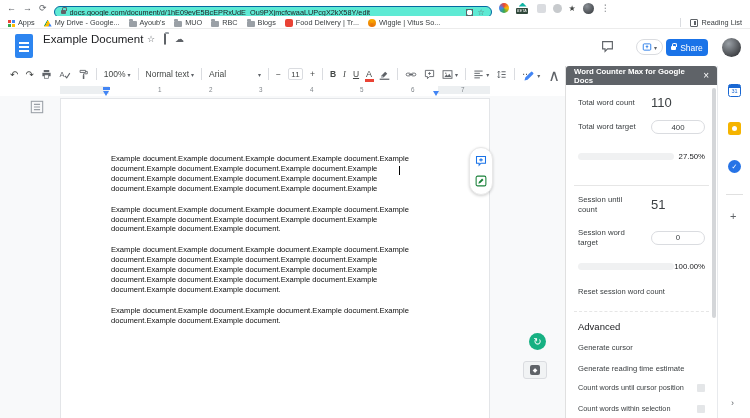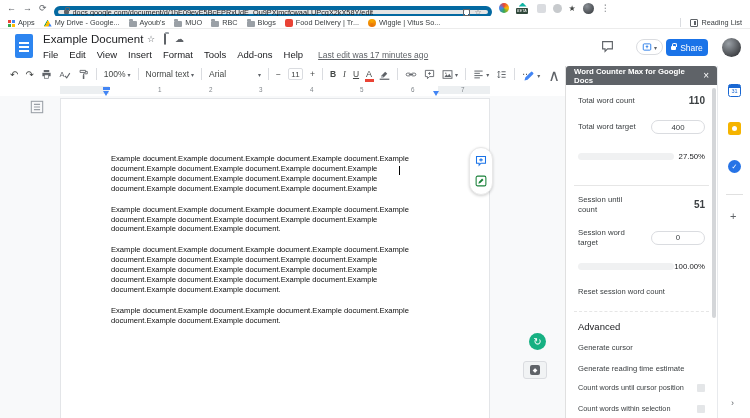--- a/index.html
+++ b/index.html
@@ -3,21 +3,21 @@
 <meta charset="utf-8">
 <style>
   * { margin:0; padding:0; box-sizing:border-box; }
   html,body { width:750px; height:418px; }
   body { font-family:"Liberation Sans", sans-serif; background:#fff; position:relative; overflow:hidden; color:#202124; }
   .abs { position:absolute; }
 
   
   .bar1 { top:0; left:0; width:750px; height:16px; background:#fff; display:flex; align-items:center; padding:0 7px; gap:7px; }
   .navglyph { font-size:9px; color:#5f6368; line-height:1; }
-  .omnibox { width:438px; height:12px; border:4px solid #0369a1; border-radius:7px; display:flex; align-items:center; padding:0 6px; gap:4px; background:#e5e5e5;margin-top:8px; }
+  .omnibox { width:438px; height:12px; border:1px solid #0369a1; border-radius:7px; display:flex; align-items:center; padding:0 6px; gap:4px; background:#5eead4;margin-top:8px; }
   .lock { width:5px; height:4px; background:#5f6368; border-radius:1px; position:relative; flex:0 0 auto; }
   .lock::before { content:""; position:absolute; top:-3px; left:1px; width:3px; height:3px; border:1px solid #5f6368; border-bottom:none; border-radius:2px 2px 0 0; }
   .url { font-size:7.3px; color:#202124; white-space:nowrap; overflow:hidden; flex:1; }
   .corners { width:7px; height:7px; border:1px solid #5f6368; flex:0 0 auto;
     background: linear-gradient(#fff,#fff) center/9px 3px no-repeat, linear-gradient(#fff,#fff) center/3px 9px no-repeat; }
   .star-sm { font-size:8px; color:#5f6368; }
   .extwheel { width:10px; height:10px; border-radius:50%; background:conic-gradient(#ea4335,#fbbc04,#34a853,#4285f4,#ea4335); }
   .betawrap { position:relative; width:14px; height:11px; }
   .betatent { position:absolute; top:0; left:3px; width:8px; height:4px; background:#12b5a5; clip-path:polygon(50% 0,100% 100%,0 100%); }
   .betabadge { position:absolute; bottom:0; left:0; background:#30473a; color:#fff; font-size:3.6px; padding:1px 1.5px; border-radius:1px; letter-spacing:.2px; }
@@ -94,21 +94,21 @@
   .explorebtn { position:absolute; left:523px; top:265px; width:24px; height:18px; background:#f1f3f4; border:1px solid #dadce0; border-radius:3px; display:flex; align-items:center; justify-content:center; }
   .explorecore { width:10px; height:10px; background:#5f6368; border-radius:2px; color:#fff; font-size:6px; display:flex; align-items:center; justify-content:center; line-height:1; }
 
   
   .sidebar { left:565px; top:66px; width:152px; height:352px; background:#fff; border-left:1px solid #e0e0e0; }
   .sbhdr { position:absolute; top:0; left:0; right:0; height:19px; background:#5f6368; border-radius:3px 3px 0 0; display:flex; align-items:center; justify-content:space-between; padding:0 8px; }
   .sbtitle { color:#fff; font-size:7.8px; font-weight:bold; }
   .sbclose { color:#fff; font-size:10px; line-height:1; }
   .sbrow { position:absolute; left:12px; right:12px; display:flex; align-items:center; justify-content:space-between; }
   .sblabel { font-size:7.8px; color:#3c4043; line-height:9.5px; }
-  .sbvalue { font-size:10px; color:#3c4043; width:54px; text-align:right;font-weight:bold; }
+  .sbvalue { font-size:13px; color:#3c4043; width:54px; text-align:left; }
   .sbinput { width:54px; height:14px; border:1px solid #dadce0; border-radius:8px; font-size:7.8px; color:#3c4043; display:flex; align-items:center; justify-content:center; }
   .pbar { width:96px; height:7px; border-radius:4px; background:#f0f1f2; overflow:hidden; }
   .pfill { height:100%; border-radius:4px; background:linear-gradient(90deg,#3f87f5,#23d96a); }
   .ppct { font-size:7.8px; color:#202124; }
   .sbdiv { position:absolute; left:8px; right:8px; border-top:1px solid #e6e6e6; }
   .sblink { position:absolute; left:12px; font-size:7.6px; color:#3c4043; }
   .sbheading { position:absolute; left:12px; font-size:9.5px; color:#202124; }
   .chk { width:8px; height:8px; background:#e4e6e8; border-radius:1px; }
   .sbscroll { position:absolute; right:1px; top:22px; width:4px; height:230px; background:#d4d6d9; border-radius:2px; }
 
@@ -196,31 +196,20 @@
 </div>
 
 <div class="abs dochdr">
   <div class="docslogo"></div>
   <div class="doctitle">Example Document</div>
   <div class="titleicons">
     <span>☆</span>
     <span style="display:inline-block"><span class="fold" style="background:#fff;border:1px solid #5f6368;"></span></span>
     <span>☁</span>
   </div>
-  <div class="menurow">
-    <span>File</span>
-    <span>Edit</span>
-    <span>View</span>
-    <span>Insert</span>
-    <span>Format</span>
-    <span>Tools</span>
-    <span>Add-ons</span>
-    <span>Help</span>
-    <span class="lastedit">Last edit was 17 minutes ago</span>
-  </div>
   <span class="hdr-comment">
     <svg class="ic" width="13" height="13" viewBox="0 0 16 16">
         <path d="M2 2h12v9H8l-3 3v-3H2z" fill="none" stroke="#5f6368" stroke-width="1.4"></path>
       </svg>
   </span>
   <span class="openin">
     <svg class="ic" width="10" height="10" viewBox="0 0 16 16">
         <rect x="2" y="3" width="12" height="10" rx="1.5" fill="none" stroke="#1a73e8" stroke-width="1.4"></rect>
         <path d="M8 10V6M8 6l-2 2M8 6l2 2" stroke="#1a73e8" stroke-width="1.4" fill="none"></path>
       </svg>

